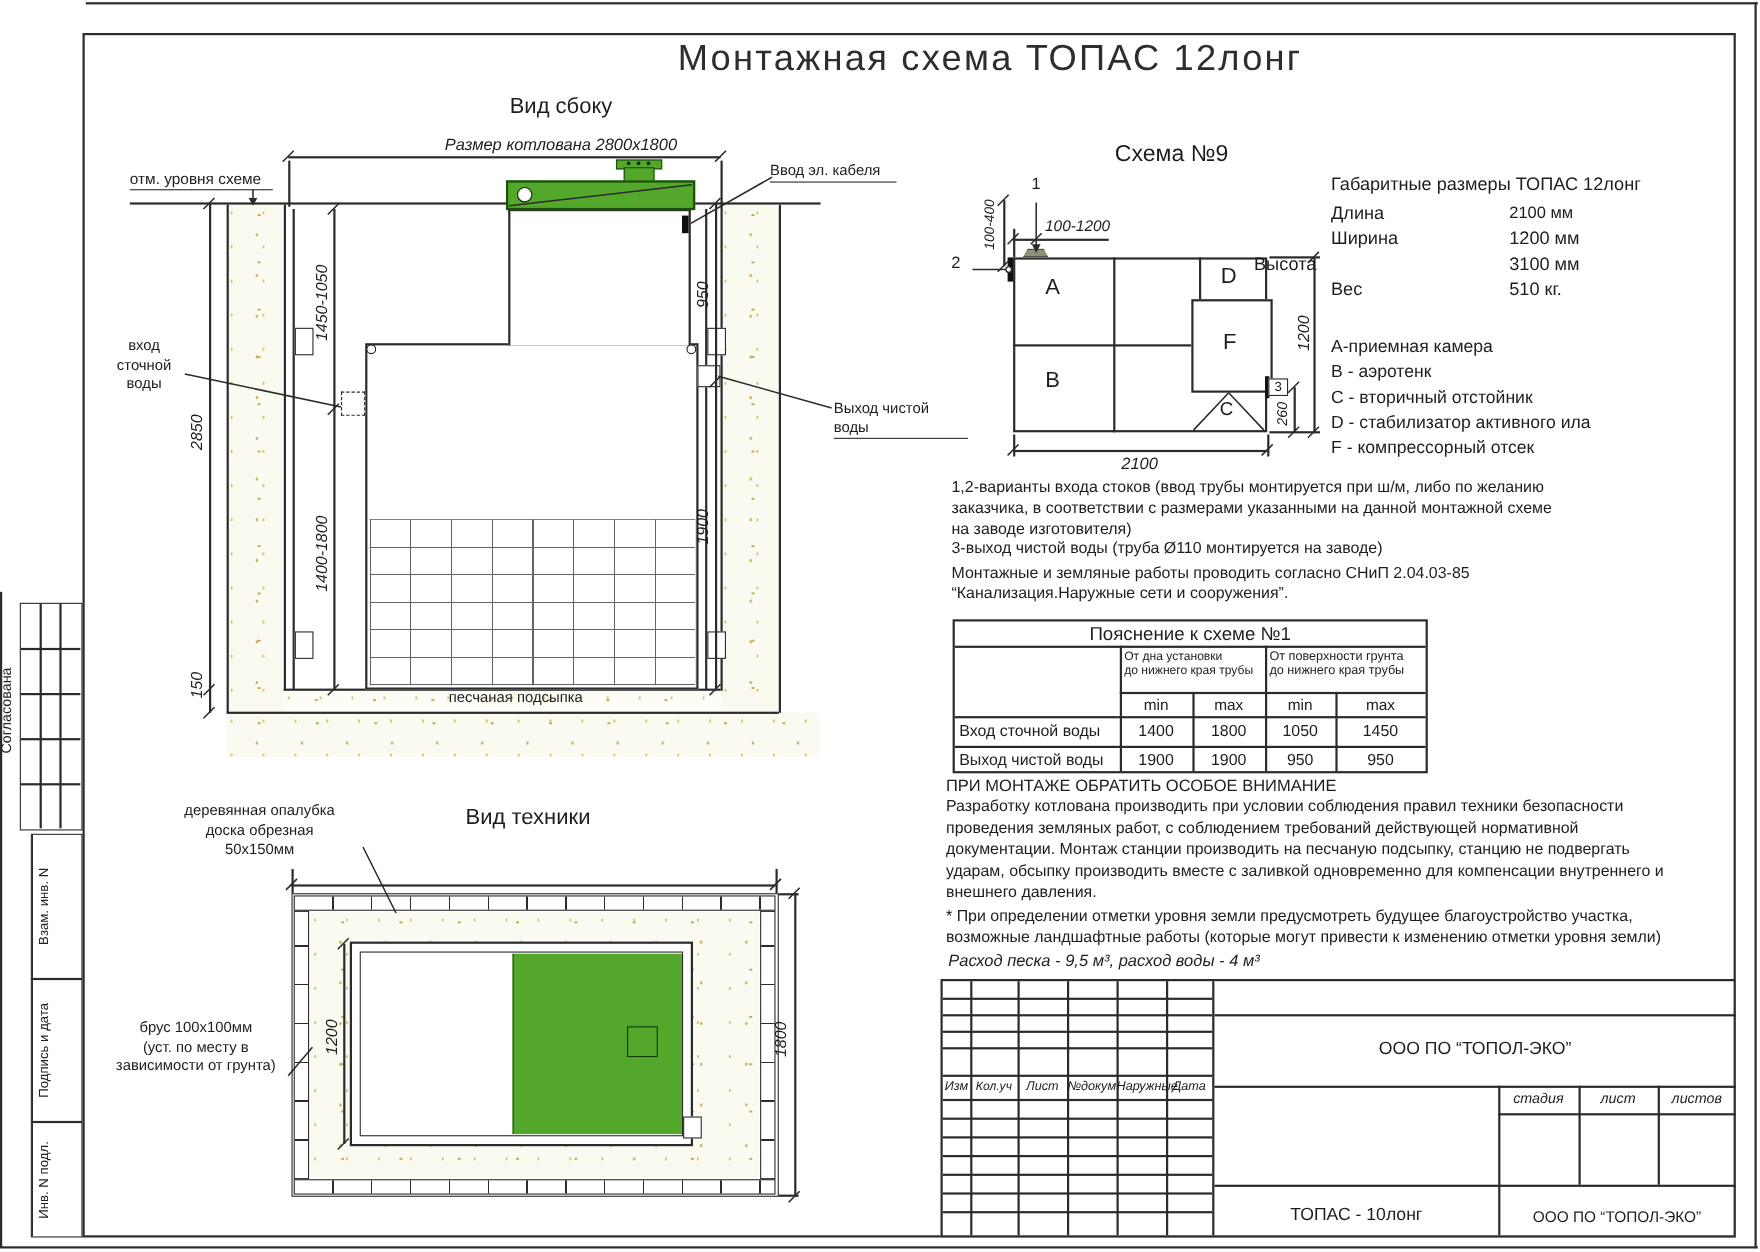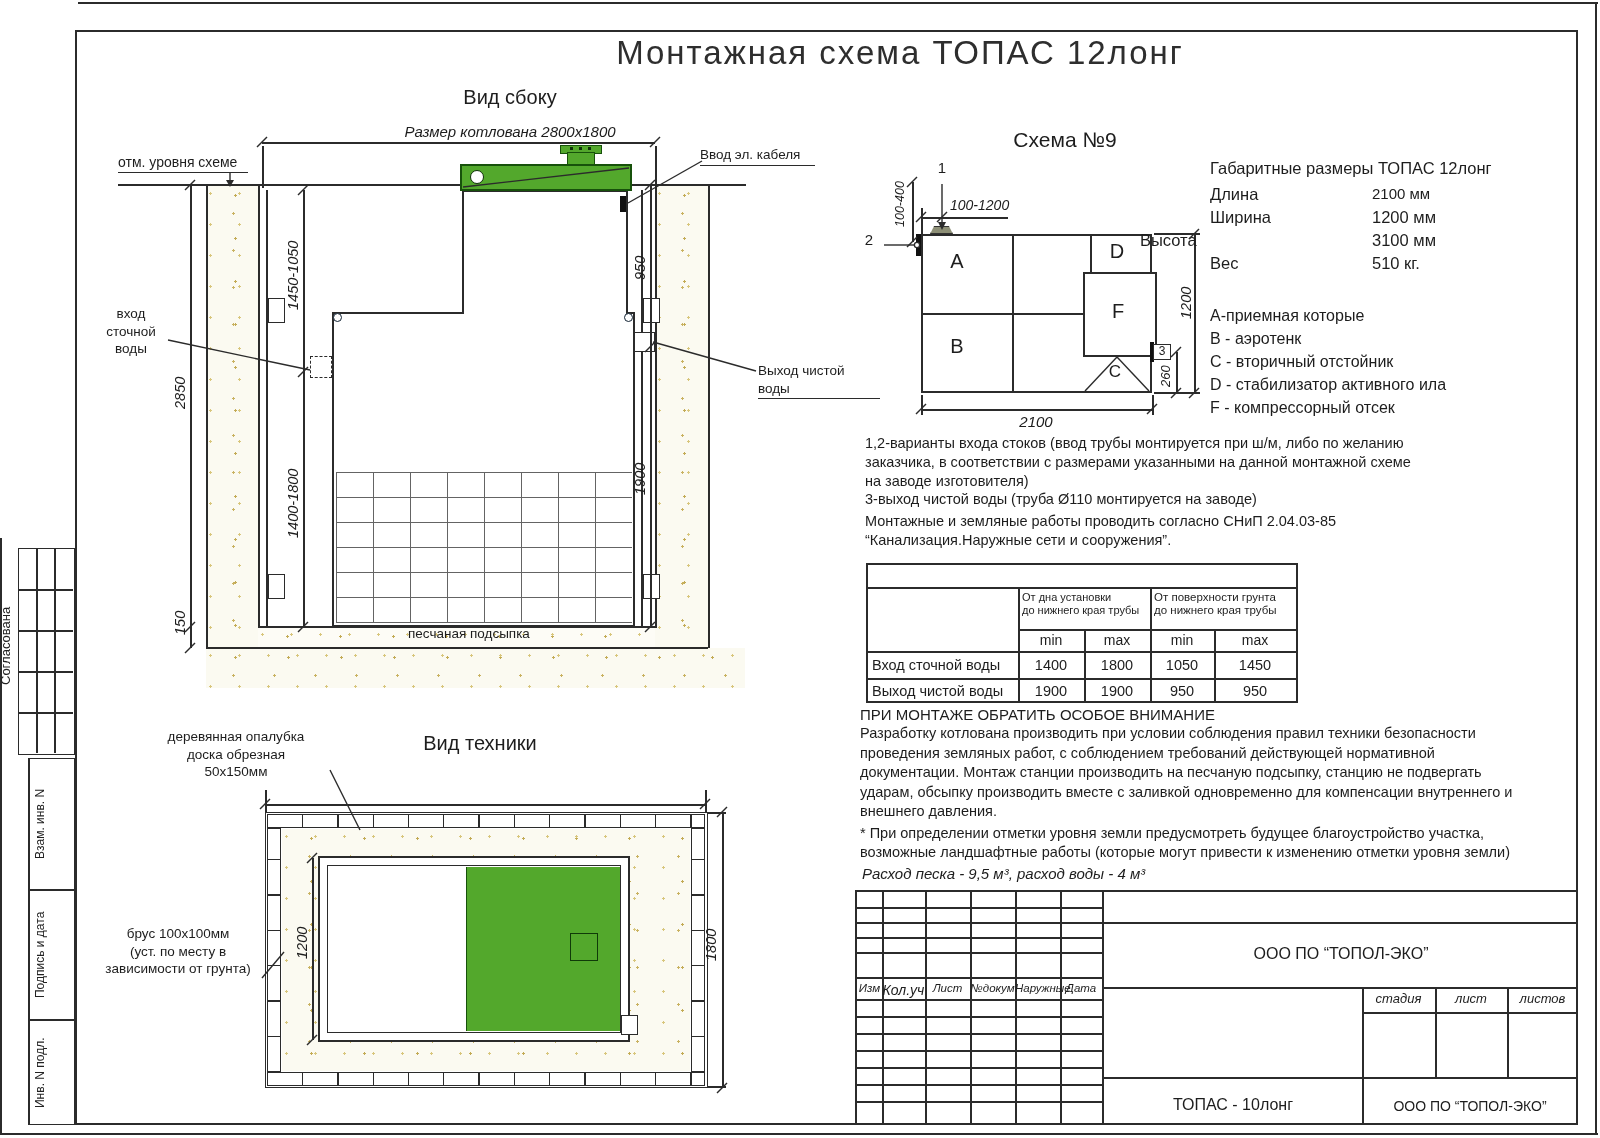--- a/index.html
+++ b/index.html
@@ -200,34 +200,35 @@
 <div class="lbl" style="left:1210px;top:158px;width:350px;font-size:16.5px">Габаритные размеры ТОПАС 12лонг</div>
 <div class="lbl" style="left:1210px;top:184px;font-size:16.5px">Длина</div>
 <div class="lbl" style="left:1372px;top:184px;font-size:15px">2100 мм</div>
 <div class="lbl" style="left:1210px;top:207px;font-size:16.5px">Ширина</div>
 <div class="lbl" style="left:1372px;top:207px;font-size:16.5px">1200 мм</div>
 <div class="lbl" style="left:1140px;top:230px;font-size:16.5px">Высота</div>
 <div class="lbl" style="left:1372px;top:230px;font-size:16.5px">3100 мм</div>
 <div class="lbl" style="left:1210px;top:253px;font-size:16.5px">Вес</div>
 <div class="lbl" style="left:1372px;top:253px;font-size:16.5px">510 кг.</div>
 
-<div class="lbl" style="left:1210px;top:306px;font-size:16px">А-приемная которые</div>
+<div class="lbl" style="left:1210px;top:306px;font-size:16px">А-приемная камера</div>
 <div class="lbl" style="left:1210px;top:329px;font-size:16px">В - аэротенк</div>
 <div class="lbl" style="left:1210px;top:352px;font-size:16px">С - вторичный отстойник</div>
 <div class="lbl" style="left:1210px;top:375px;font-size:16px">D - стабилизатор активного  ила</div>
 <div class="lbl" style="left:1210px;top:398px;font-size:16px">F  - компрессорный отсек</div>
 
 <div class="lbl pre" style="left:865px;top:434px;width:560px;font-size:14.5px;line-height:19px">1,2-варианты входа  стоков (ввод трубы монтируется при ш/м, либо по желанию
 заказчика, в соответствии с размерами указанными на данной монтажной схеме
 на заводе изготовителя)</div>
 <div class="lbl" style="left:865px;top:490px;width:560px;font-size:14.5px">3-выход чистой воды (труба Ø110 монтируется на заводе)</div>
 <div class="lbl pre" style="left:865px;top:512px;width:560px;font-size:14.5px;line-height:19px">Монтажные и земляные работы проводить согласно СНиП 2.04.03-85
 “Канализация.Наружные сети и сооружения”.</div>
 
 <div class="box" style="left:866px;top:563px;width:432px;height:140px;border-width:2px">
+  <div class="lbl ctr" style="left:0;top:1px;width:428px;font-size:17px">Пояснение к схеме №1</div>
   <div class="hl" style="left:0;top:22px;width:428px"></div>
   <div class="hl" style="left:150px;top:64px;width:278px"></div>
   <div class="hl" style="left:0;top:86px;width:428px"></div>
   <div class="hl" style="left:0;top:113px;width:428px"></div>
   <div class="vl" style="left:150px;top:22px;height:114px"></div>
   <div class="vl" style="left:282px;top:22px;height:114px"></div>
   <div class="vl" style="left:216px;top:64px;height:72px"></div>
   <div class="vl" style="left:346px;top:64px;height:72px"></div>
   <div class="lbl pre" style="left:154px;top:26px;width:126px;font-size:11px;line-height:13px">От дна установки
 до нижнего края трубы</div>
@@ -272,21 +273,21 @@
   <div class="hl" style="left:0;top:60px;width:245px"></div>
   <div class="hl" style="left:0;top:85px;width:245px;height:2px"></div>
   <div class="hl" style="left:0;top:107px;width:245px;height:2px"></div>
   <div class="hl" style="left:0;top:124px;width:245px"></div>
   <div class="hl" style="left:0;top:141px;width:245px"></div>
   <div class="hl" style="left:0;top:158px;width:245px;height:2px"></div>
   <div class="hl" style="left:0;top:175px;width:245px"></div>
   <div class="hl" style="left:0;top:192px;width:245px"></div>
   <div class="hl" style="left:0;top:209px;width:245px"></div>
   <div class="lbl it ctr" style="left:0;top:89px;width:25px;font-size:11.5px">Изм</div>
-  <div class="lbl it ctr" style="left:25px;top:89px;width:43px;font-size:14px">Кол.уч</div>
+  <div class="lbl it ctr" style="left:25px;top:89px;width:43px;font-size:11px">Кол.уч</div>
   <div class="lbl it ctr" style="left:68px;top:89px;width:45px;font-size:11.5px">Лист</div>
   <div class="lbl it ctr" style="left:113px;top:89px;width:45px;font-size:11.5px">№докум</div>
   <div class="lbl it ctr" style="left:158px;top:89px;width:45px;font-size:11.5px">Наружные</div>
   <div class="lbl it ctr" style="left:203px;top:89px;width:42px;font-size:11.5px">Дата</div>
 
   <div class="hl" style="left:247px;top:30px;width:474px"></div>
   <div class="lbl ctr" style="left:247px;top:52px;width:474px;font-size:16px">ООО ПО “ТОПОЛ-ЭКО”</div>
   <div class="hl" style="left:247px;top:95px;width:474px;height:2px"></div>
   <div class="vl" style="left:505px;top:95px;height:136px;width:2px"></div>
   <div class="vl" style="left:578px;top:95px;height:90px"></div>

